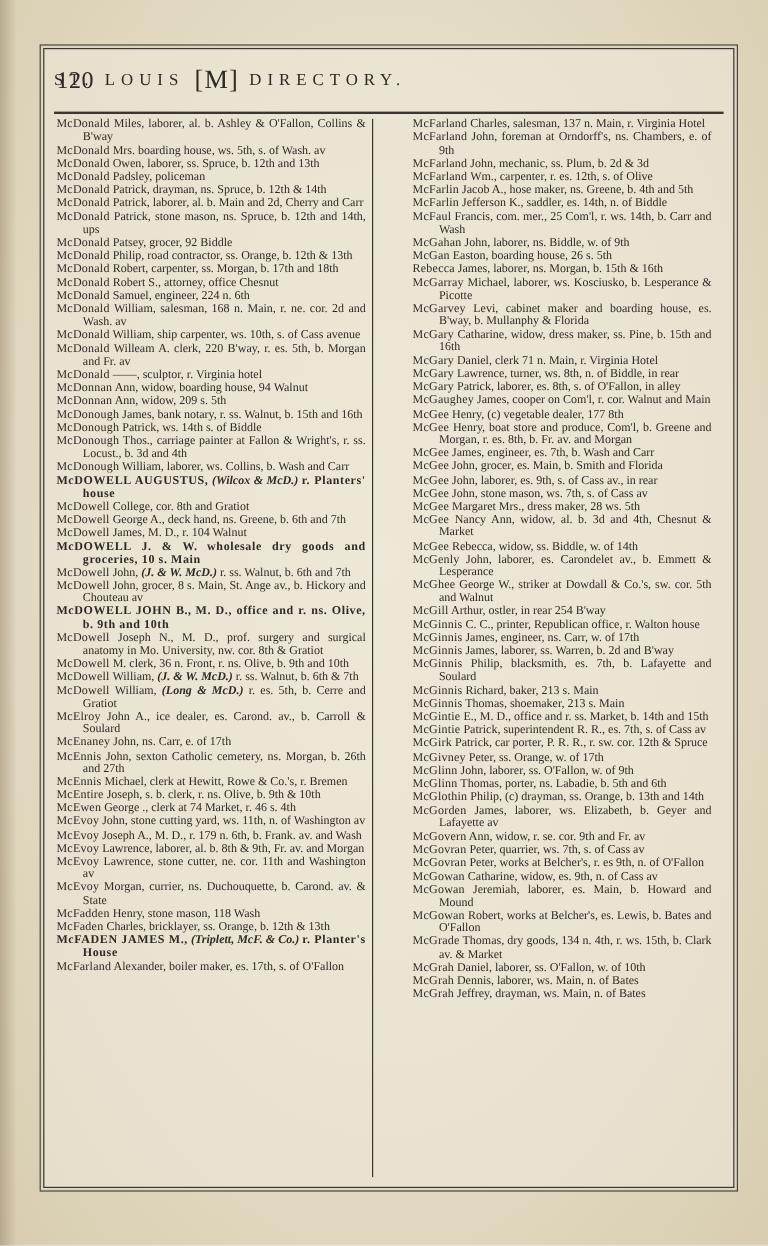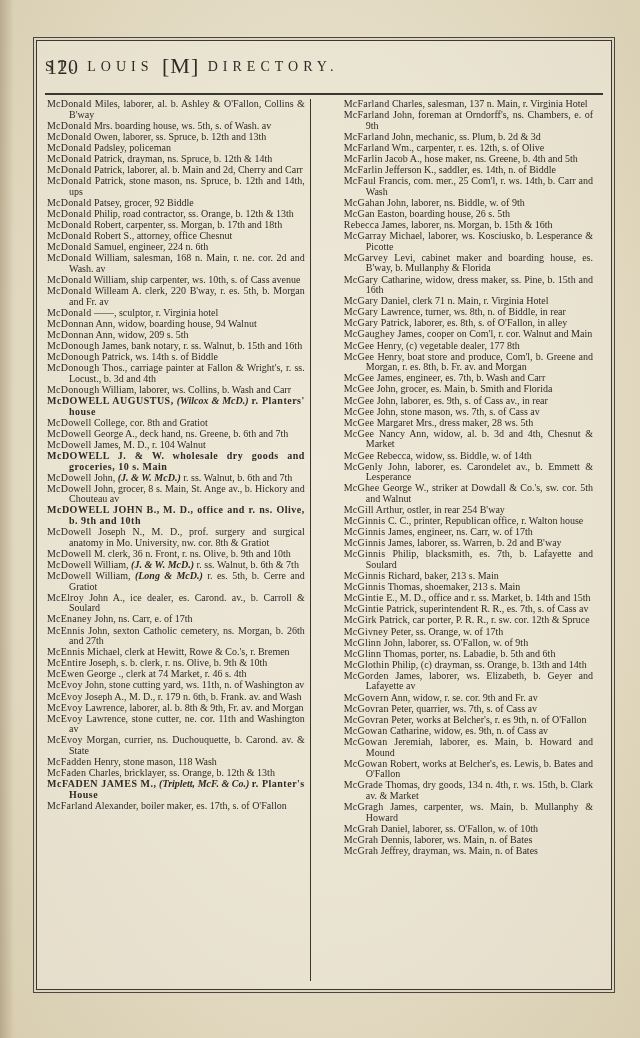--- a/index.html
+++ b/index.html
@@ -161,19 +161,18 @@
         <div class="entry"><span class="surname">McGlinn</span> <span class="given">Thomas, porter, ns. Labadie, b. 5th and 6th</span></div>
         <div class="entry"><span class="surname">McGlothin</span> <span class="given">Philip, (c) drayman, ss. Orange, b. 13th and 14th</span></div>
         <div class="entry"><span class="surname">McGorden</span> <span class="given">James, laborer, ws. Elizabeth, b. Geyer and Lafayette av</span></div>
         <div class="entry"><span class="surname">McGovern</span> <span class="given">Ann, widow, r. se. cor. 9th and Fr. av</span></div>
         <div class="entry"><span class="surname">McGovran</span> <span class="given">Peter, quarrier, ws. 7th, s. of Cass av</span></div>
         <div class="entry"><span class="surname">McGovran</span> <span class="given">Peter, works at Belcher's, r. es 9th, n. of O'Fallon</span></div>
         <div class="entry"><span class="surname">McGowan</span> <span class="given">Catharine, widow, es. 9th, n. of Cass av</span></div>
         <div class="entry"><span class="surname">McGowan</span> <span class="given">Jeremiah, laborer, es. Main, b. Howard and Mound</span></div>
         <div class="entry"><span class="surname">McGowan</span> <span class="given">Robert, works at Belcher's, es. Lewis, b. Bates and O'Fallon</span></div>
         <div class="entry"><span class="surname">McGrade</span> <span class="given">Thomas, dry goods, 134 n. 4th, r. ws. 15th, b. Clark av. &amp; Market</span></div>
-        <div class="entry"><span class="surname">McGragh</span> <span class="given">James, carpenter, ws. Main, b. Mullanphy &amp; Howard</span></div>
         <div class="entry"><span class="surname">McGrah</span> <span class="given">Daniel, laborer, ss. O'Fallon, w. of 10th</span></div>
         <div class="entry"><span class="surname">McGrah</span> <span class="given">Dennis, laborer, ws. Main, n. of Bates</span></div>
         <div class="entry"><span class="surname">McGrah</span> <span class="given">Jeffrey, drayman, ws. Main, n. of Bates</span></div>
       </div>
   </div>
 </div>
 
 </body></html>

